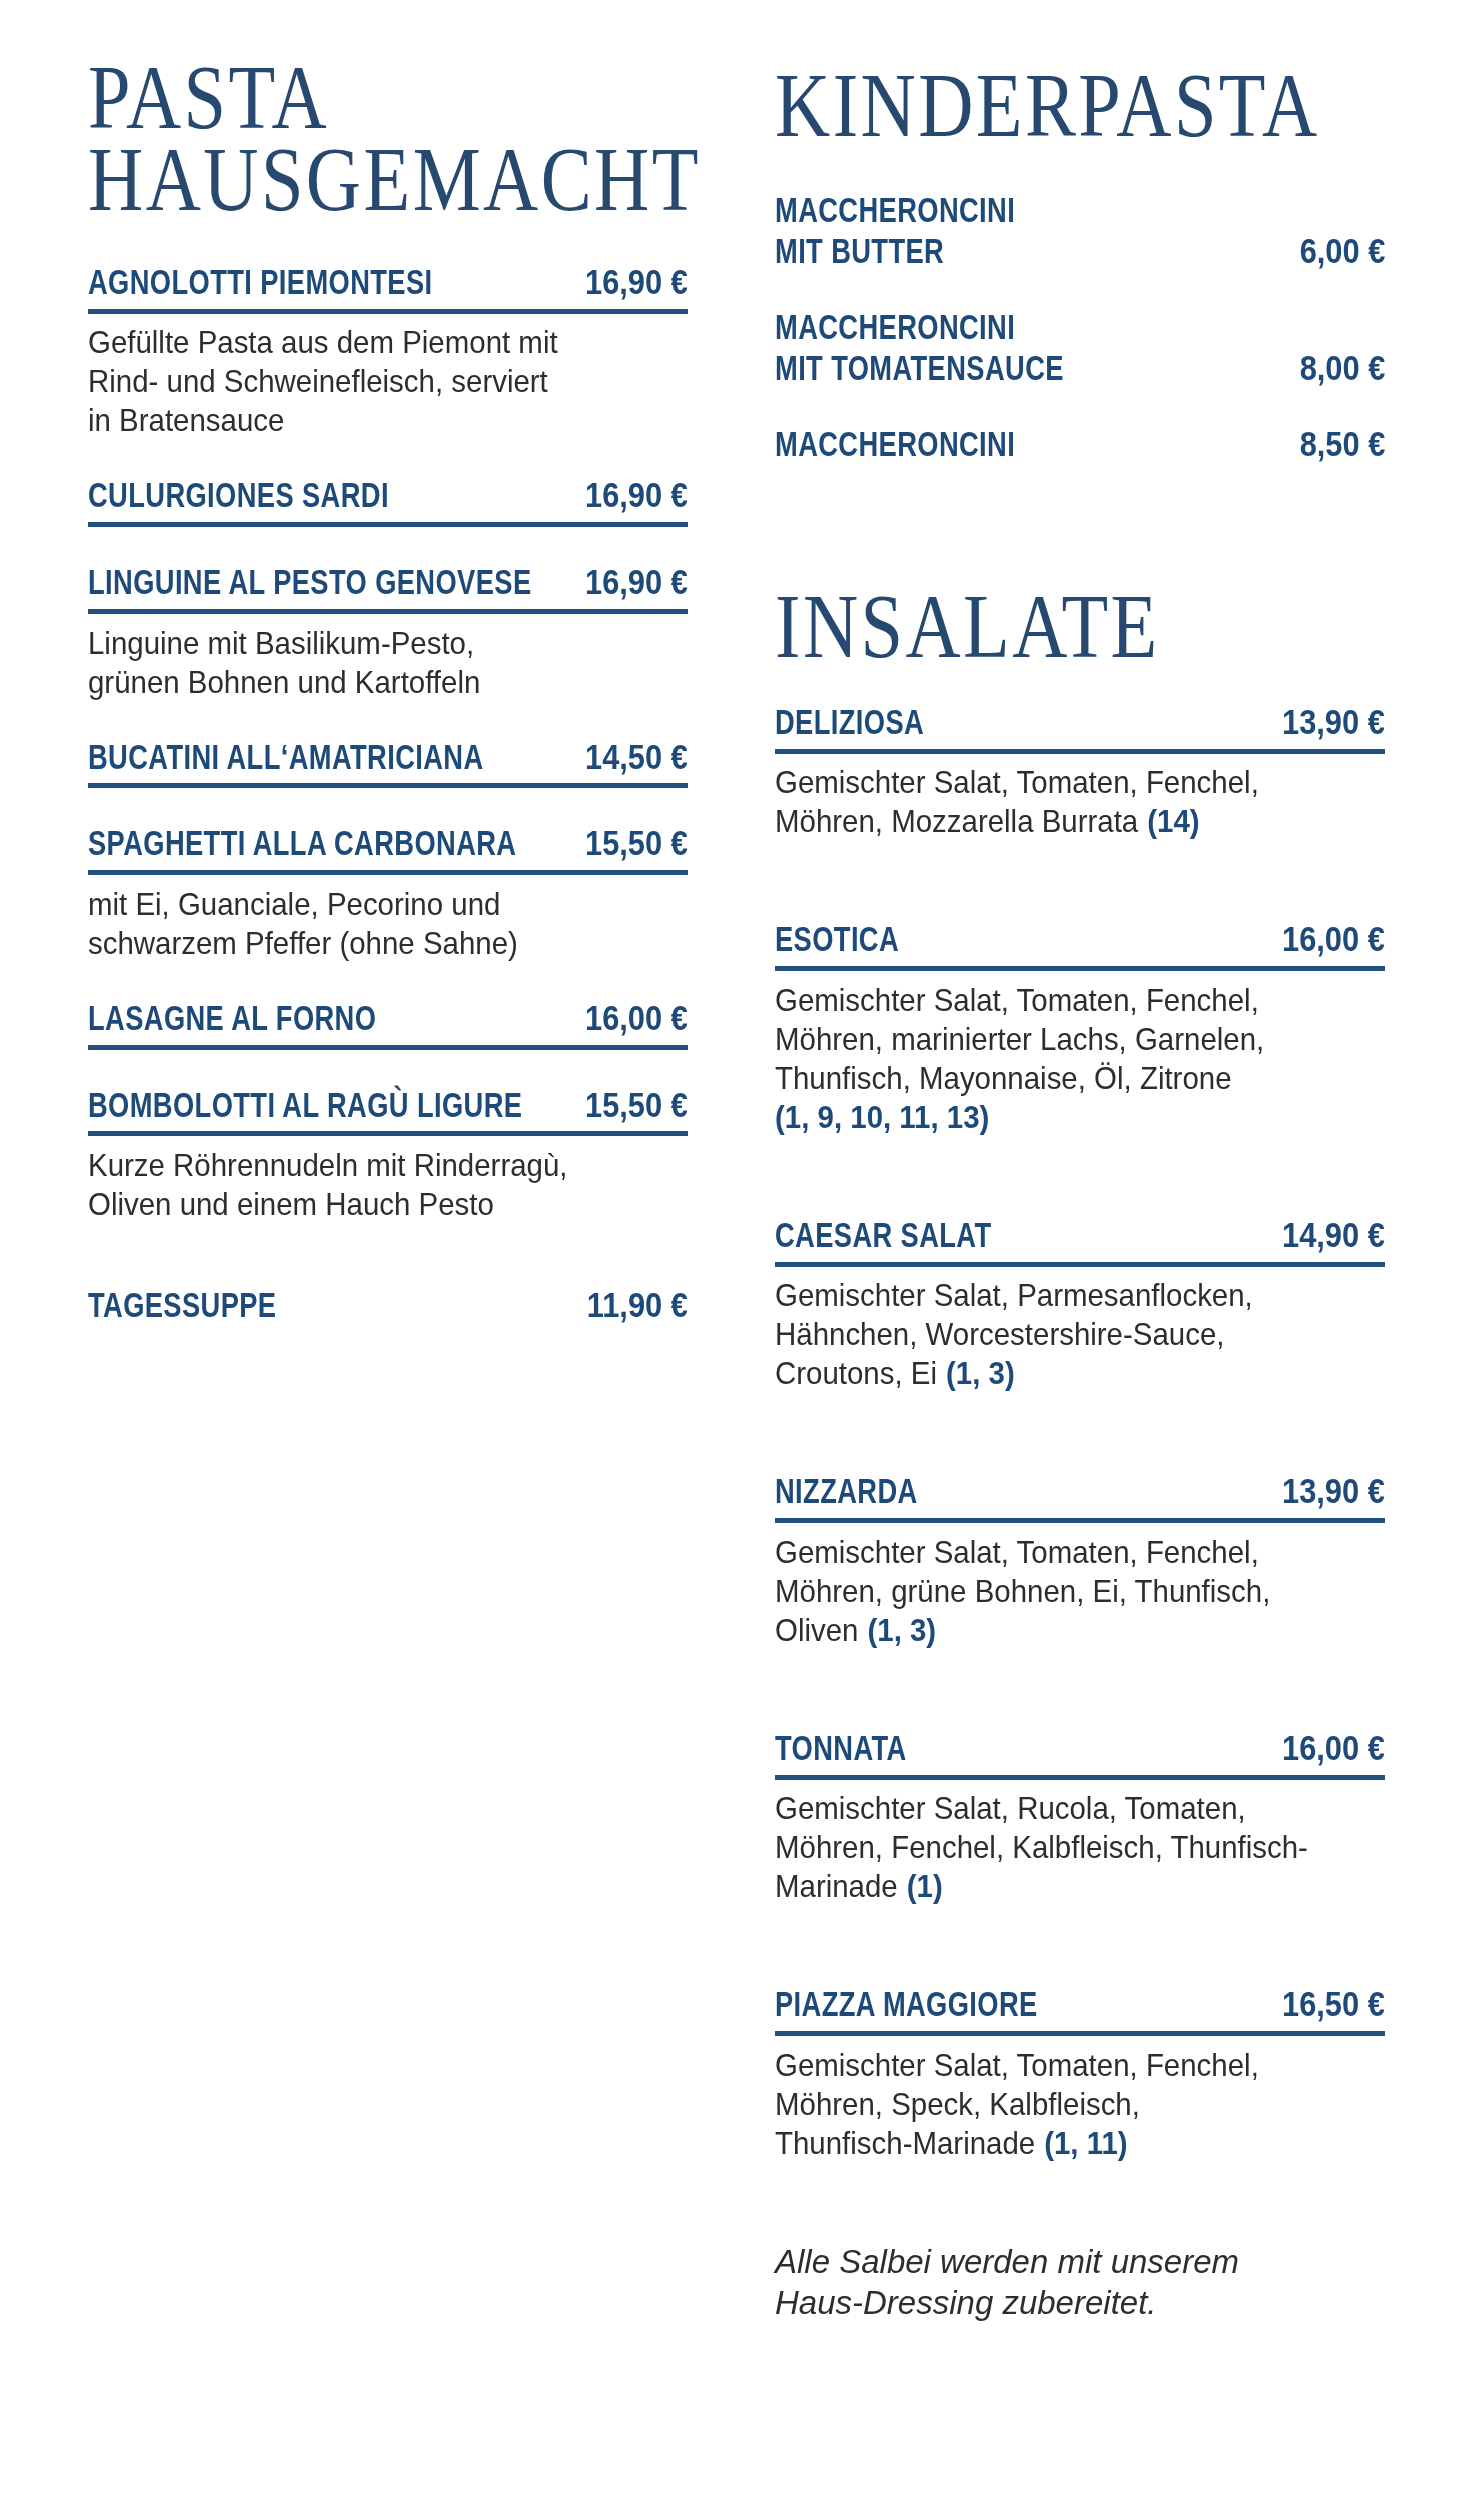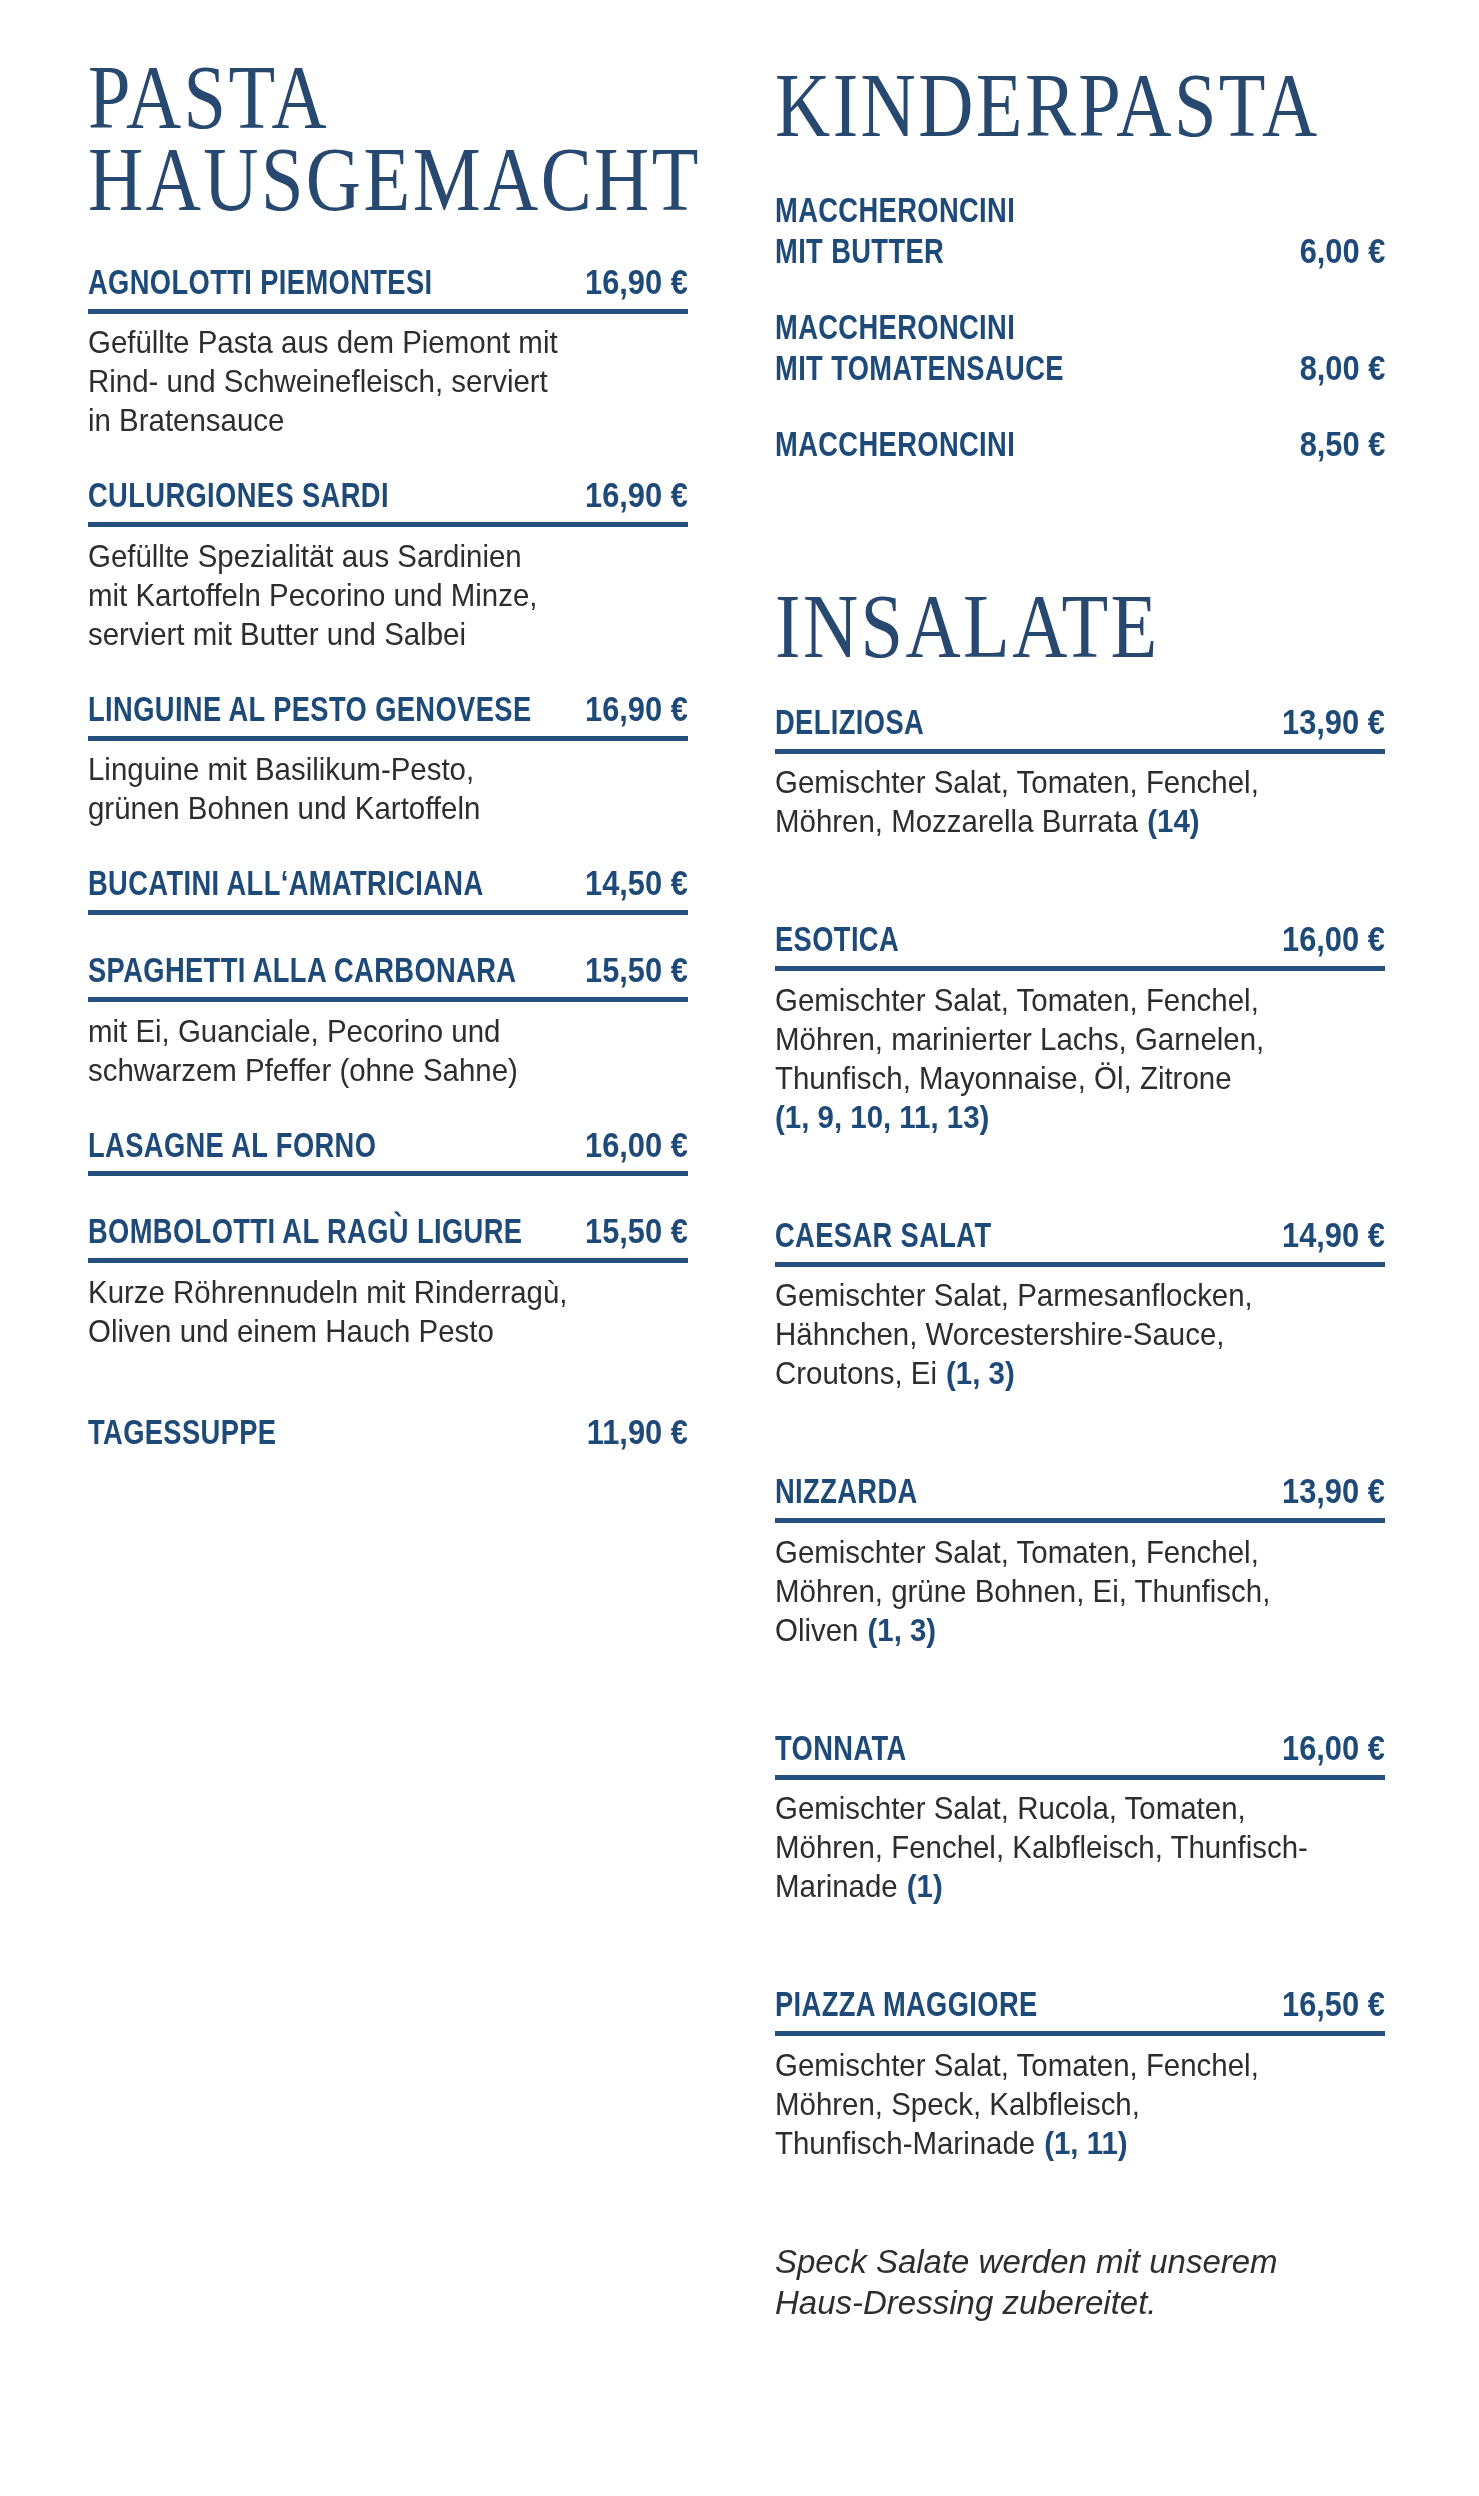--- a/index.html
+++ b/index.html
@@ -133,25 +133,20 @@
       <div class="dline">in Bratensauce</div>
     </div>
   </div>
 
   <div class="item">
     <div class="item-head">
       <span class="item-name">CULURGIONES SARDI</span>
       <span class="item-price">16,90 €</span>
     </div>
     <div class="rule"></div>
-    <div class="desc">
-      <div class="dline">Gefüllte Spezialität aus Sardinien</div>
-      <div class="dline">mit Kartoffeln Pecorino und Minze,</div>
-      <div class="dline">serviert mit Butter und Salbei</div>
-    </div>
   </div>
 
   <div class="item">
     <div class="item-head">
       <span class="item-name">LINGUINE AL PESTO GENOVESE</span>
       <span class="item-price">16,90 €</span>
     </div>
     <div class="rule"></div>
     <div class="desc">
       <div class="dline">Linguine mit Basilikum-Pesto,</div>
@@ -307,18 +302,18 @@
     </div>
     <div class="rule"></div>
     <div class="desc">
       <div class="dline">Gemischter Salat, Tomaten, Fenchel,</div>
       <div class="dline">Möhren, Speck, Kalbfleisch,</div>
       <div class="dline"><span>Thunfisch-Marinade</span><strong class="allerg">(1, 11)</strong></div>
     </div>
   </div>
 
   <div class="note">
-    <div class="nline">Speck Salate werden mit unserem</div>
+    <div class="nline">Alle Salbei werden mit unserem</div>
     <div class="nline">Haus-Dressing zubereitet.</div>
   </div>
 
 </div>
 
 
 </body></html>

